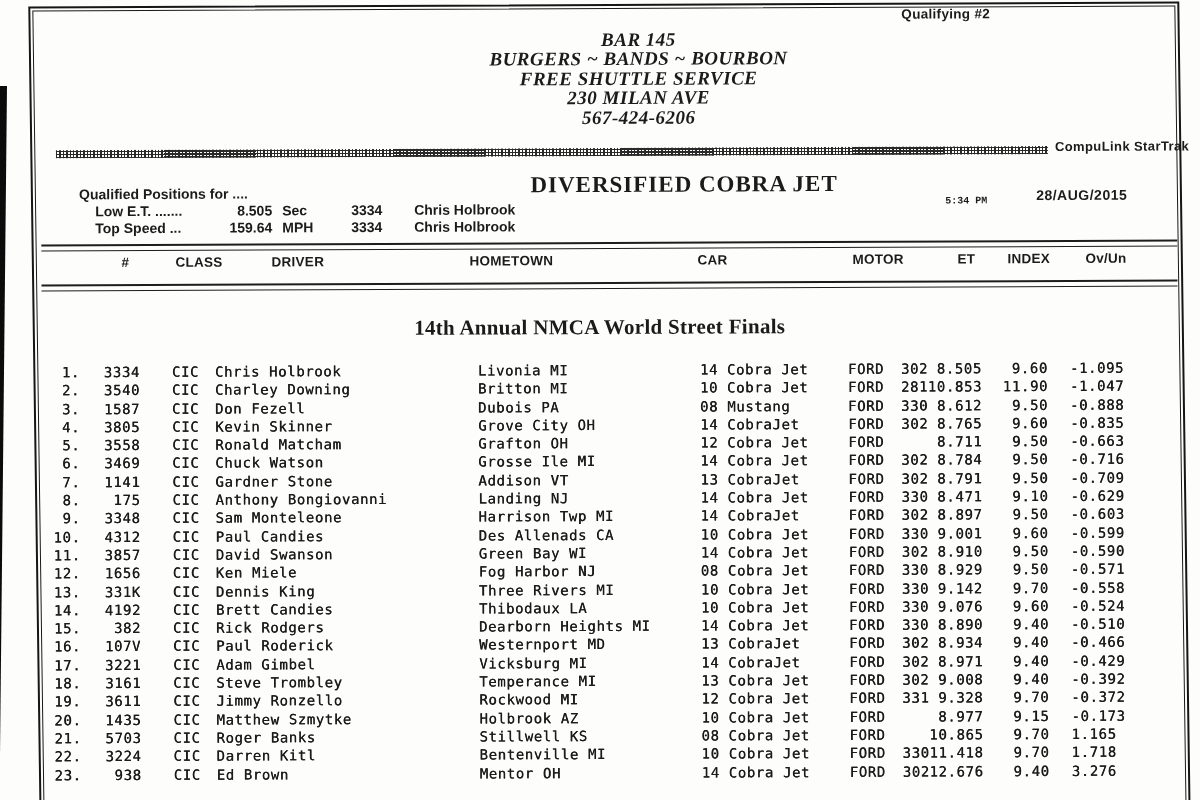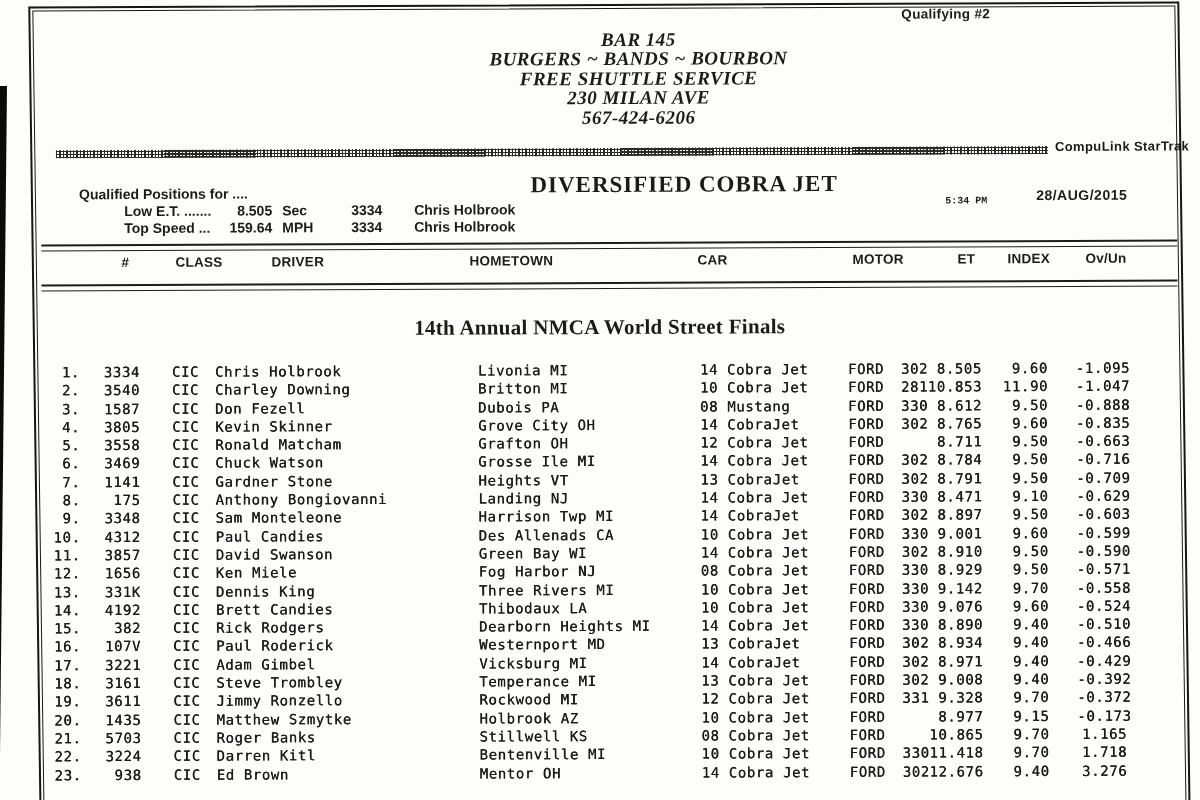--- a/index.html
+++ b/index.html
@@ -29,21 +29,21 @@
     position:absolute;left:57px;top:148px;width:992px;height:8px;
     background-image:
       repeating-linear-gradient(90deg,#2a2a2a 0 1.4px,transparent 1.4px 3.4px),
       repeating-linear-gradient(0deg,#2a2a2a 0 1.4px,transparent 1.4px 3px);
   }
   .compulink{position:absolute;left:1056px;top:141px;font-size:13px;font-weight:bold;letter-spacing:.4px;}
   .qp-heading{position:absolute;left:80px;top:184px;font-size:14px;font-weight:bold;}
   .qp-row{position:absolute;left:0;top:0;width:1200px;height:17px;font-size:14px;font-weight:bold;}
   .qp-row-1{top:201px;}
   .qp-row-2{top:218px;}
-  .qp-label{position:absolute;left:125px;width:150px;}
+  .qp-label{position:absolute;left:96px;width:150px;}
   .qp-value{position:absolute;left:185px;width:88px;text-align:right;}
   .qp-unit{position:absolute;left:283px;}
   .qp-num{position:absolute;left:352px;}
   .qp-name{position:absolute;left:415px;}
   .session-title{
     position:absolute;left:500px;top:172px;width:370px;text-align:center;
     font-family:"Liberation Serif",serif;font-weight:bold;font-size:23px;letter-spacing:1px;
   }
   .print-time{position:absolute;left:946px;top:197px;font-size:10px;font-weight:bold;font-family:Liberation Mono, monospace;}
   .print-date{position:absolute;left:1037px;top:189px;font-size:14px;font-weight:bold;letter-spacing:.5px;}
@@ -68,21 +68,21 @@
   .c-rank{left:38px;width:42px;text-align:right;}
   .c-num{left:92px;width:48px;text-align:right;}
   .c-cls{left:172px;}
   .c-driver{left:215px;}
   .c-home{left:478px;}
   .c-car{left:700px;text-align:center;}
   .c-brand{left:848px;}
   .c-size{left:901px;}
   .c-et{left:922px;width:60px;text-align:right;}
   .c-idx{left:998px;width:50px;text-align:right;}
-  .c-ovun{left:1070px;width:66px;text-align:center;}
+  .c-ovun{left:1070px;width:66px;text-align:left;}
 </style>
 </head>
 <body>
 
 <div class="left-strip"></div>
 
 <div class="sheet">
 
   <div class="page-border">
     <div class="page-border-inner"></div>
@@ -218,21 +218,21 @@
     <span class="c-size">302</span>
     <span class="c-et">8.784</span>
     <span class="c-idx">9.50</span>
     <span class="c-ovun">-0.716</span>
   </div>
       <div class="row">
     <span class="c-rank">7.</span>
     <span class="c-num">1141</span>
     <span class="c-cls">CIC</span>
     <span class="c-driver">Gardner Stone</span>
-    <span class="c-home">Heights VT</span>
+    <span class="c-home">Addison VT</span>
     <span class="c-car">13 CobraJet</span>
     <span class="c-brand">FORD</span>
     <span class="c-size">302</span>
     <span class="c-et">8.791</span>
     <span class="c-idx">9.50</span>
     <span class="c-ovun">-0.709</span>
   </div>
       <div class="row">
     <span class="c-rank">8.</span>
     <span class="c-num">175</span>

